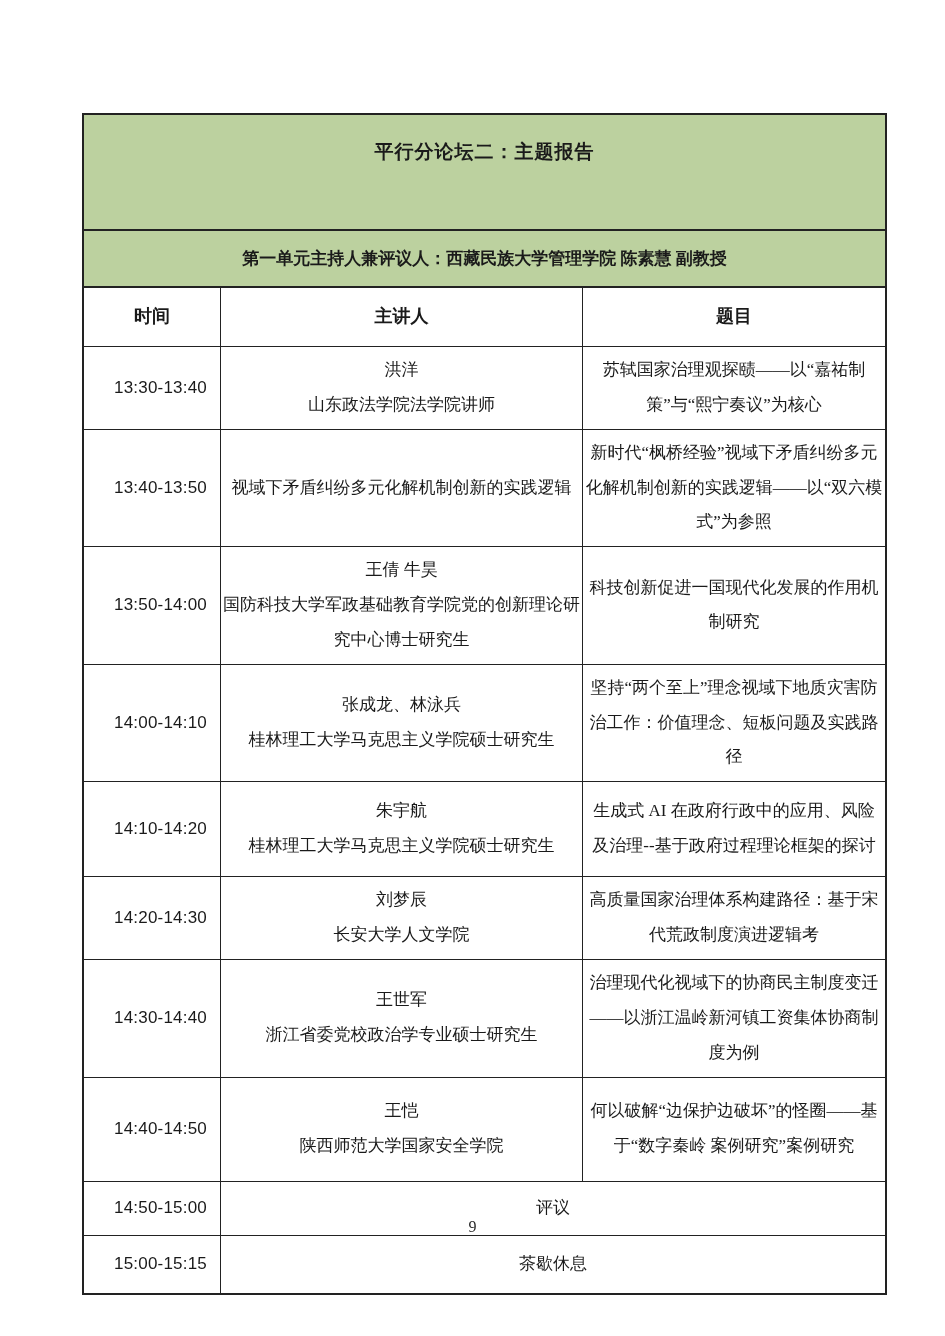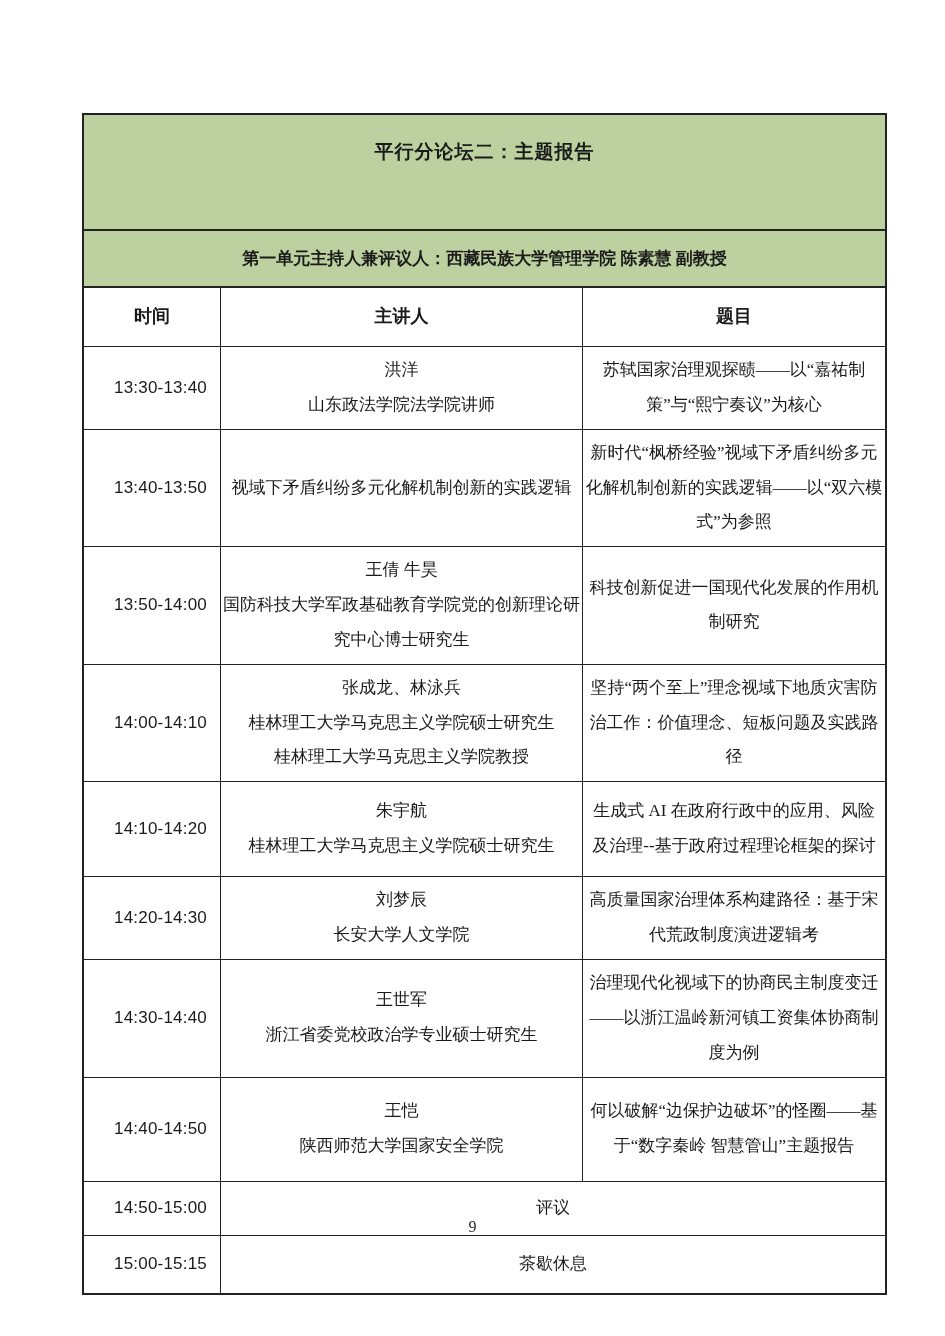--- a/index.html
+++ b/index.html
@@ -132,21 +132,20 @@
             <div class="speaker-line">王倩 牛昊</div>
             <div class="speaker-line">国防科技大学军政基础教育学院党的创新理论研究中心博士研究生</div>
           </div>
           <div class="cell title-cell">科技创新促进一国现代化发展的作用机制研究</div>
         </div>
         <div class="row" style="min-height: 102px;">
           <div class="cell time-cell">14:00-14:10</div>
           <div class="cell speaker-cell">
             <div class="speaker-line">张成龙、林泳兵</div>
             <div class="speaker-line">桂林理工大学马克思主义学院硕士研究生</div>
-            <div class="speaker-line">桂林理工大学马克思主义学院教授</div>
           </div>
           <div class="cell title-cell">坚持“两个至上”理念视域下地质灾害防治工作：价值理念、短板问题及实践路径</div>
         </div>
         <div class="row" style="min-height: 95px;">
           <div class="cell time-cell">14:10-14:20</div>
           <div class="cell speaker-cell">
             <div class="speaker-line">朱宇航</div>
             <div class="speaker-line">桂林理工大学马克思主义学院硕士研究生</div>
           </div>
           <div class="cell title-cell">生成式 AI 在政府行政中的应用、风险及治理--基于政府过程理论框架的探讨</div>
@@ -166,21 +165,21 @@
             <div class="speaker-line">浙江省委党校政治学专业硕士研究生</div>
           </div>
           <div class="cell title-cell">治理现代化视域下的协商民主制度变迁——以浙江温岭新河镇工资集体协商制度为例</div>
         </div>
         <div class="row" style="min-height: 104px;">
           <div class="cell time-cell">14:40-14:50</div>
           <div class="cell speaker-cell">
             <div class="speaker-line">王恺</div>
             <div class="speaker-line">陕西师范大学国家安全学院</div>
           </div>
-          <div class="cell title-cell">何以破解“边保护边破坏”的怪圈——基于“数字秦岭 智慧管山”主题报告</div>
+          <div class="cell title-cell">何以破解“边保护边破坏”的怪圈——基于“数字秦岭 案例研究”案例研究</div>
         </div>
         <div class="row merged" style="min-height: 54px;">
           <div class="cell time-cell">14:50-15:00</div>
           <div class="cell merged-label-cell">评议</div>
         </div>
         <div class="row merged" style="min-height: 58px;">
           <div class="cell time-cell">15:00-15:15</div>
           <div class="cell merged-label-cell">茶歇休息</div>
         </div>
       </div>

